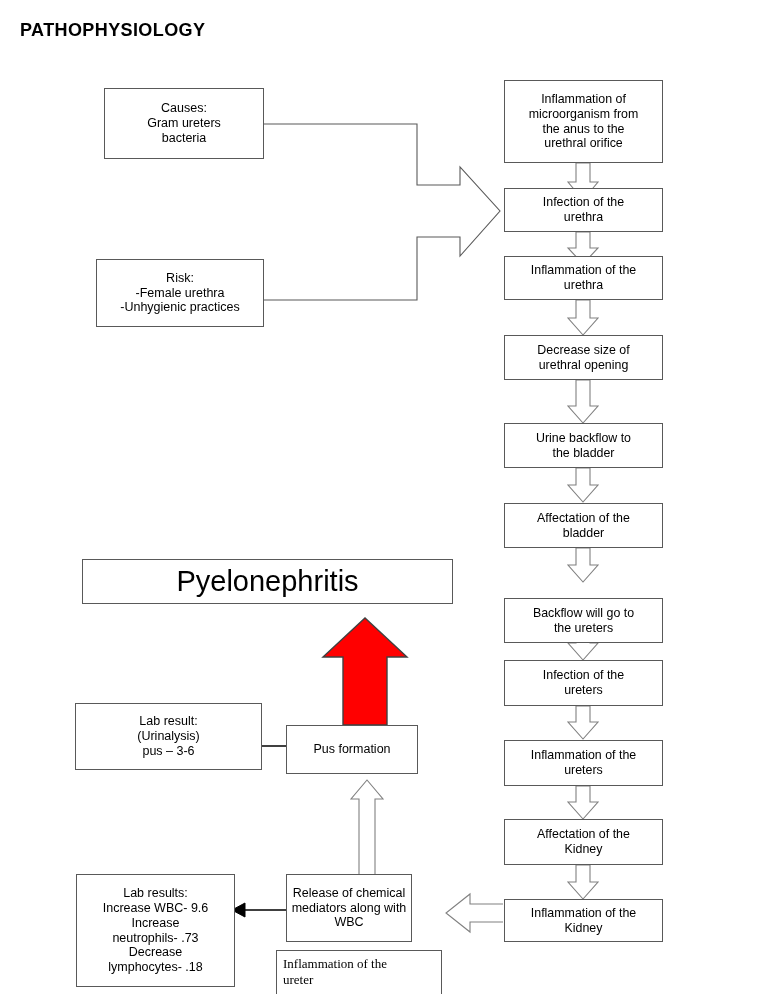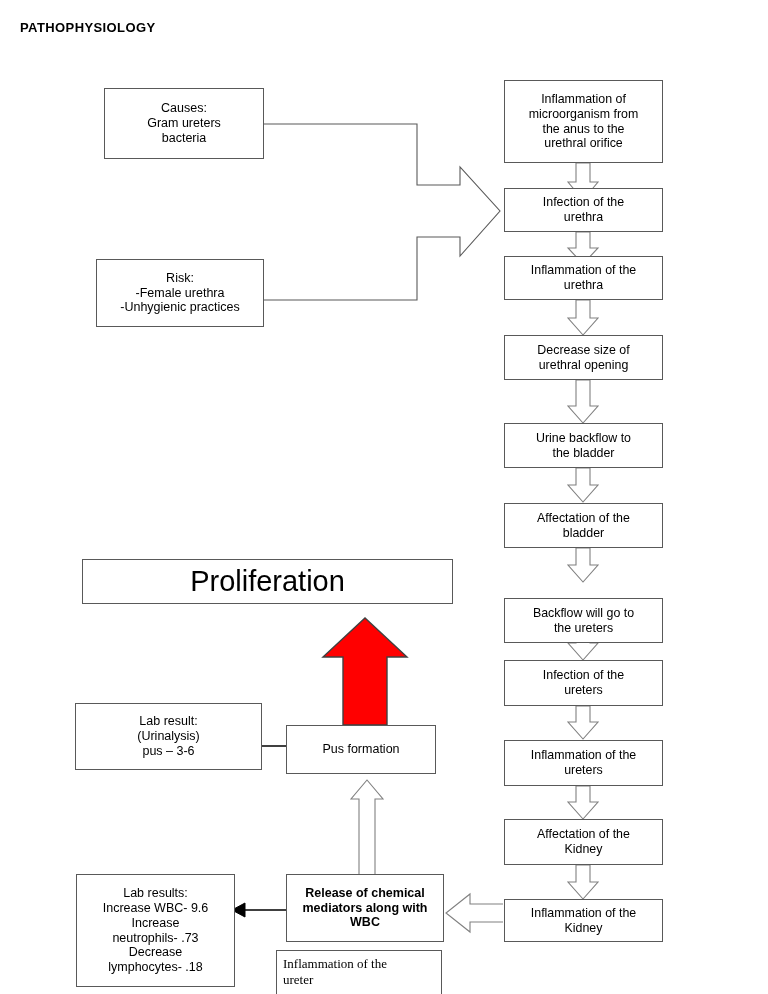--- a/index.html
+++ b/index.html
@@ -15,21 +15,21 @@
     position: relative;
     width: 768px;
     height: 994px;
     background: #ffffff;
     overflow: hidden;
   }
   .page-title {
     position: absolute;
     left: 20px;
     top: 20px;
-    font-size: 13px;
+    font-size: 18px;
     font-weight: bold;
     letter-spacing: 0.4px;
     font-family: "Liberation Sans", sans-serif;
   }
   .node {
     position: absolute;
     box-sizing: border-box;
     border: 1px solid #595959;
     background: #ffffff;
     display: flex;
@@ -200,34 +200,34 @@
     <span style="white-space:pre-line">Affectation of the
 Kidney</span>
   </div>
 
   <div class="node flow" style="left:504px; top:899px; width:159px; height:43px;">
     <span style="white-space:pre-line">Inflammation of the
 Kidney</span>
   </div>
 
   <div class="node big" style="left:82px; top:559px; width:371px; height:45px;">
-    <span>Proliferation</span>
-  </div>
-
-  <div class="node" style="left:286px; top:725px; width:150px; height:49px;">
+    <span>Pyelonephritis</span>
+  </div>
+
+  <div class="node" style="left:286px; top:725px; width:132px; height:49px;">
     <span style="white-space:pre-line">Pus formation</span>
   </div>
 
   <div class="node" style="left:75px; top:703px; width:187px; height:67px;">
     <span style="white-space:pre-line">Lab result:
 (Urinalysis)
 pus – 3-6</span>
   </div>
 
-  <div class="node" style="left:286px; top:874px; width:158px; height:68px;font-weight:bold;">
+  <div class="node" style="left:286px; top:874px; width:126px; height:68px;">
     <span style="white-space:pre-line">Release of chemical
 mediators along with
 WBC</span>
   </div>
 
   <div class="node" style="left:76px; top:830px; width:159px; height:113px;margin-top:44px;">
     <span style="white-space:pre-line">Lab results:
 Increase WBC- 9.6
 Increase
 neutrophils- .73

